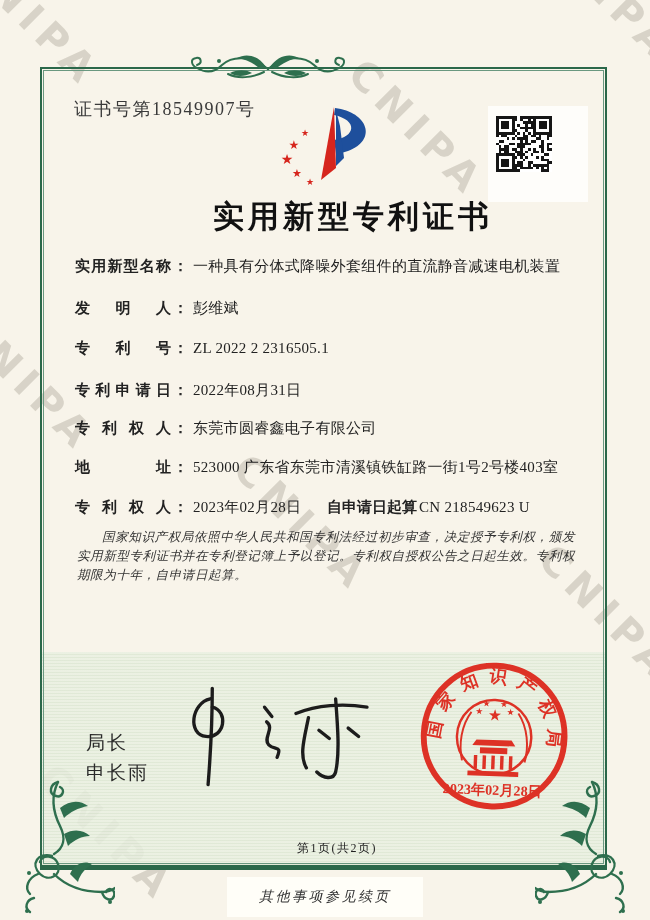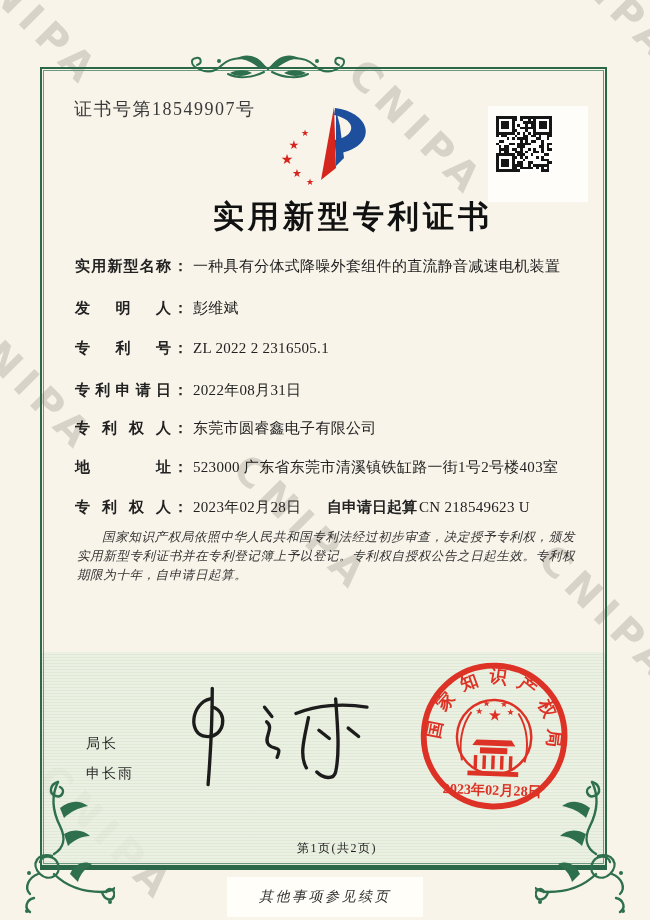--- a/index.html
+++ b/index.html
@@ -48,21 +48,21 @@
   .field-value{color:#222;letter-spacing:.3px;}
   .pair2{position:absolute;left:252px;top:0;white-space:nowrap;}
   .pair2 .field-label{width:70px;}
   
   .paras{position:absolute;left:77px;width:498px;top:528px;z-index:2;}
   .para{
     font-style:italic;font-size:12.5px;line-height:19px;color:#333;
     text-indent:2em;letter-spacing:.6px;margin:0 0 4px 0;text-align:justify;
   }
   
-  .director{position:absolute;left:86px;top:728px;z-index:2;font-family:"Liberation Sans","DejaVu Sans",sans-serif;font-size:14px;color:#2a2a2a;letter-spacing:2px;line-height:30px;}
+  .director{position:absolute;left:86px;top:728px;z-index:2;font-family:"Liberation Sans","DejaVu Sans",sans-serif;font-size:19px;color:#2a2a2a;letter-spacing:2px;line-height:30px;}
   .signature{position:absolute;left:160px;top:680px;width:230px;height:115px;z-index:2;}
   .seal{position:absolute;left:406px;top:652px;width:176px;height:176px;z-index:4;transform:rotate(2deg);opacity:.93;}
   .page-num{position:absolute;left:0;top:840px;width:650px;text-align:center;font-size:12px;letter-spacing:1.5px;color:#222;z-index:2;margin-left:12px;}
   .note-strip{
     position:absolute;left:50%;top:877px;transform:translateX(-50%);
     background:#fffef8;padding:11px 32px;z-index:2;
     font-style:italic;font-size:14px;letter-spacing:2.5px;color:#333;white-space:nowrap;
   }
 </style>
 </head>

